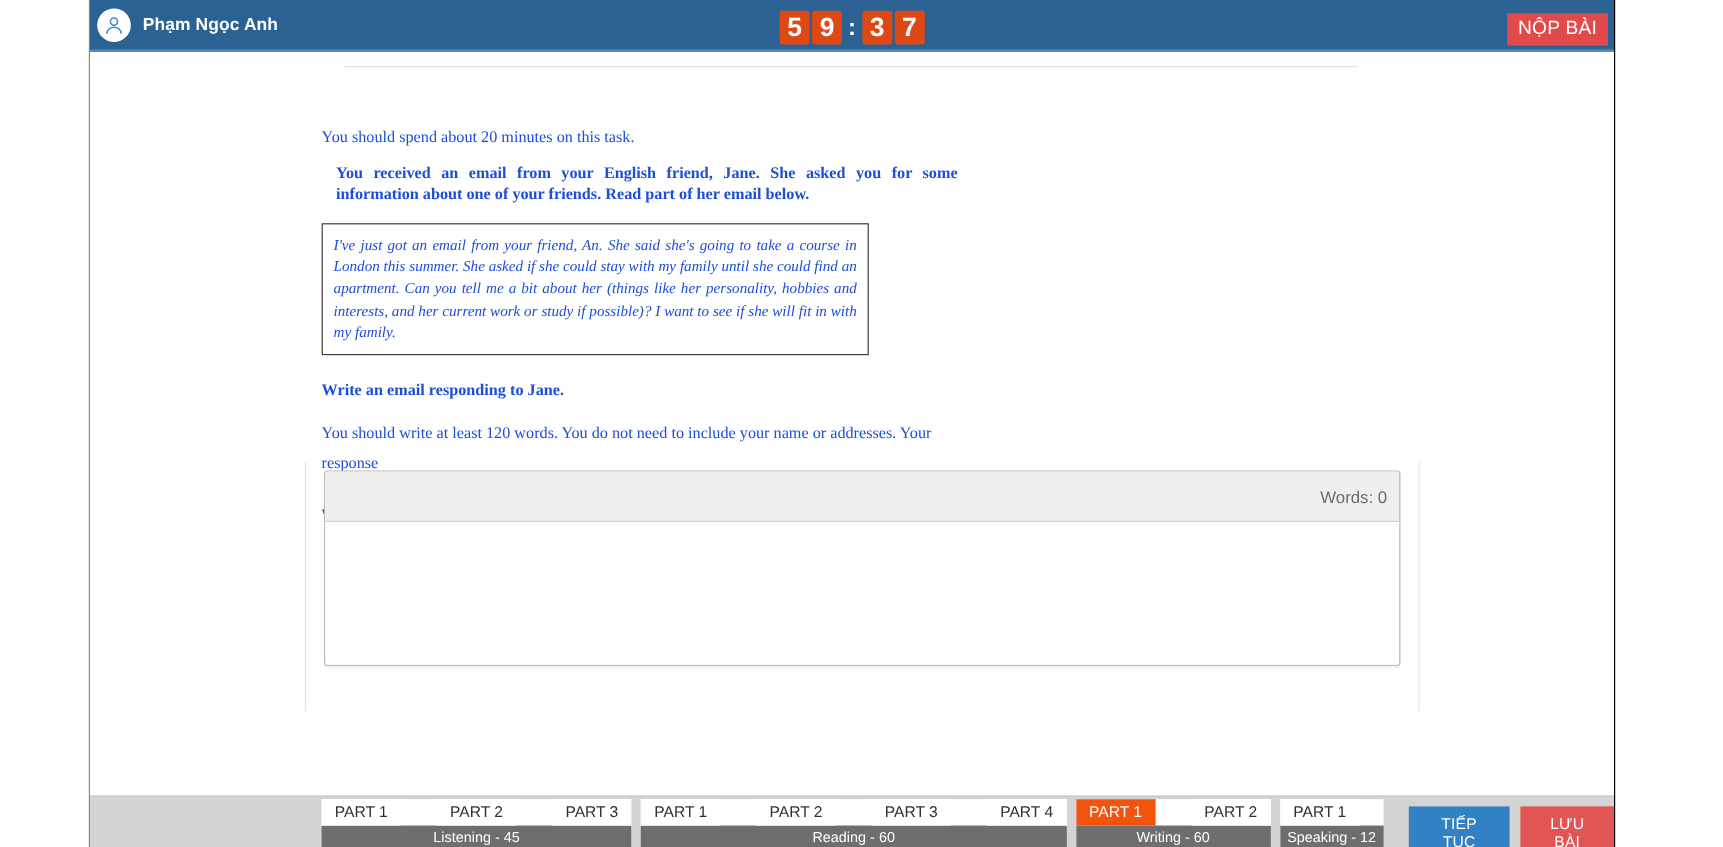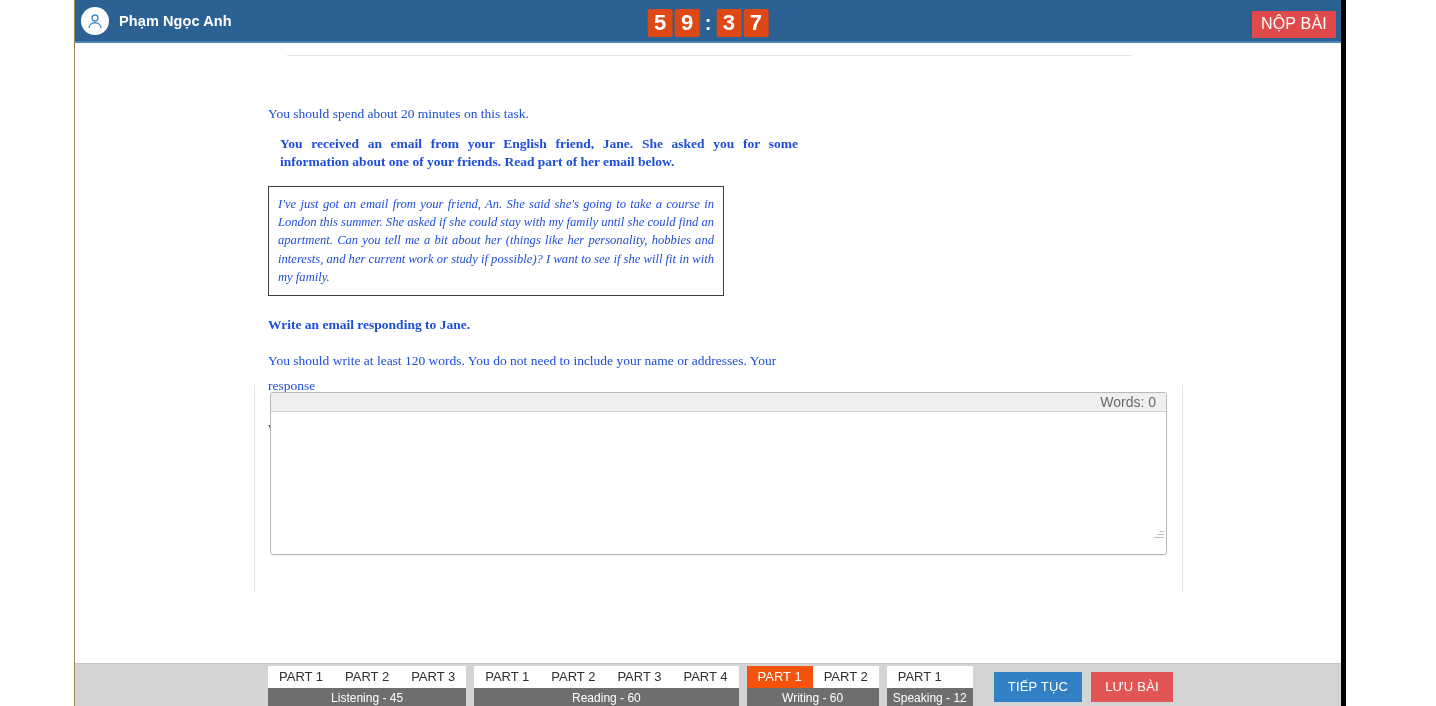--- a/index.html
+++ b/index.html
@@ -20,21 +20,21 @@
     background: #ffffff;
   }
   .viewport {
     position: absolute;
     left: 74px;
     top: 0;
     width: 1272px;
     height: 706px;
     background: #ffffff;
     border-left: 1px solid #9d8a53;
-    border-right: 5px solid #000000;
+    border-right: 1px solid #000000;
   }
 
   
   .topbar {
     position: absolute;
     left: 0; top: 0;
     width: 100%;
     height: 43px;
     background: #2b6293;
     border-bottom: 2px solid #4a86b8;
@@ -187,21 +187,21 @@
     top: 7px;
     width: 897px;
     height: 163px;
     border: 1px solid #b9b9b9;
     border-radius: 3px;
     background: #ffffff;
     box-shadow: 0 1px 1px rgba(0,0,0,.05);
     overflow: hidden;
   }
   .editor-head {
-    height: 19px;
+    height: 42px;
     background: #efefef;
     border-bottom: 1px solid #cfcfcf;
     display: flex;
     align-items: center;
     justify-content: flex-end;
     padding-right: 10px;
   }
   .word-count {
     font-size: 14px;
     color: #6b6b6b;
@@ -255,20 +255,21 @@
     align-items: flex-start;
     padding-left: 193px;
     padding-top: 2px;
   }
   .section {
     margin-right: 8px;
   }
   .section-parts {
     display: flex;
     background: #ffffff;
+    gap: 30px;
   }
   .part {
     background: #ffffff;
     color: #2f2f2f;
     font-size: 13px;
     padding: 3px 11px 4px;
     cursor: pointer;
     white-space: nowrap;
     font-family: "Liberation Sans", sans-serif;
   }

